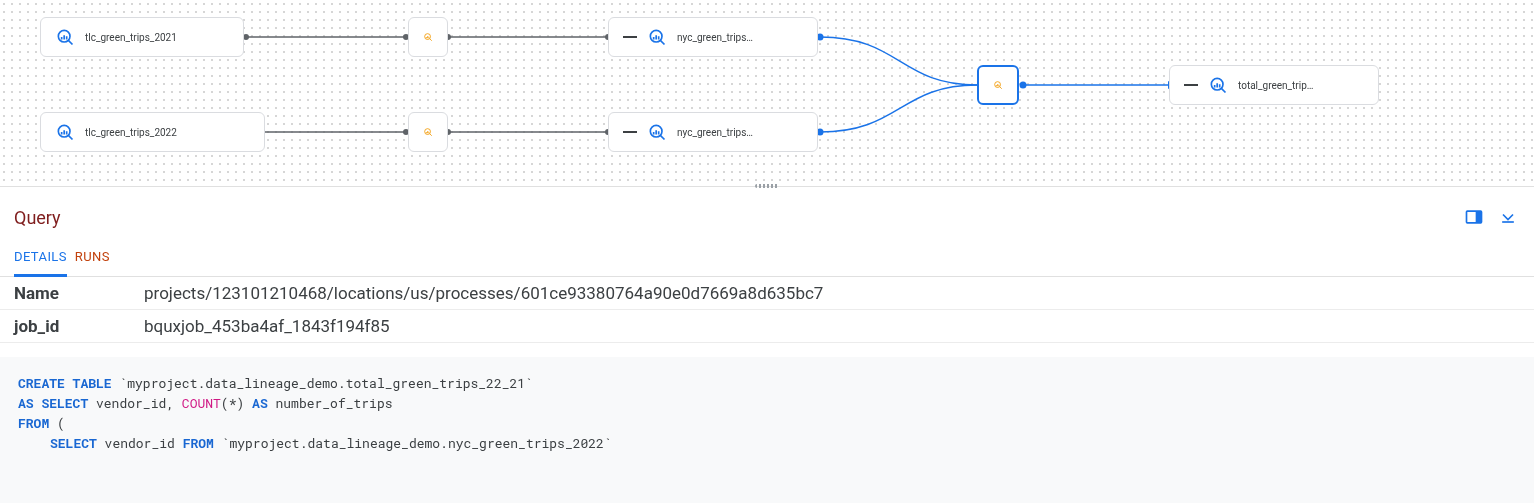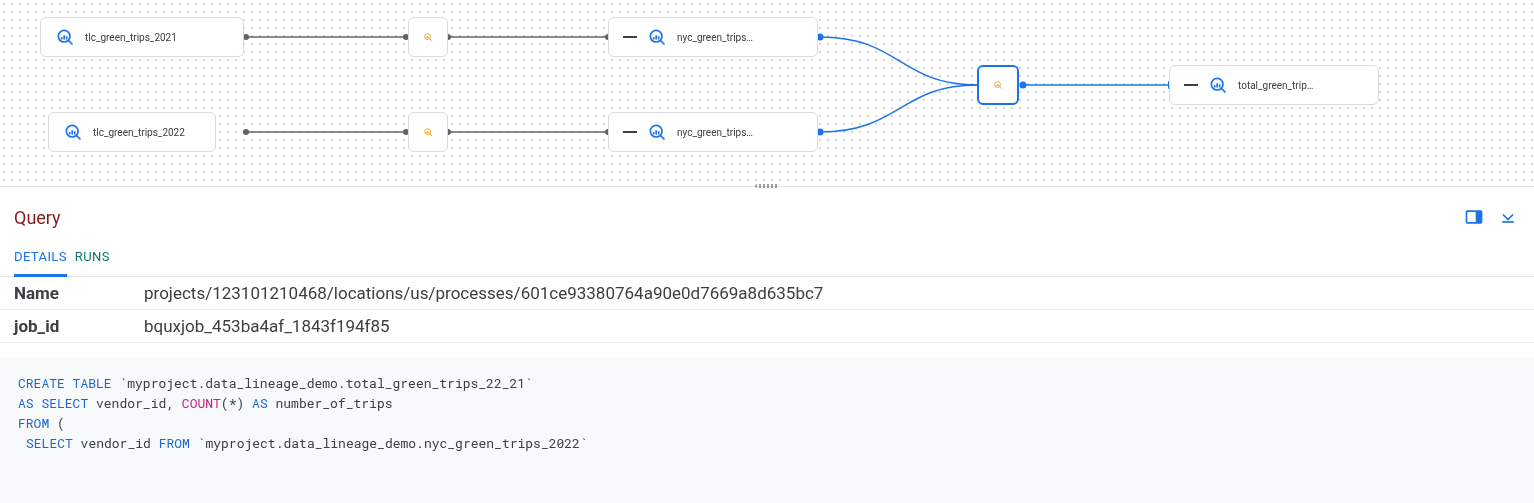--- a/index.html
+++ b/index.html
@@ -107,21 +107,21 @@
     display: flex;
     gap: 8px;
     padding: 0 14px;
     border-bottom: 1px solid #e0e0e0;
     margin-top: 6px;
   }
   .tab {
     font-size: 13px;
     letter-spacing: 0.4px;
     padding: 10px 0;
-    color: #0f766e;
+    color: #c2410c;
     cursor: pointer;
   }
   .tab.active {
     color: #1a73e8;
     border-bottom: 3px solid #1a73e8;
     margin-bottom: -1px;
   }
   .kv-table {
     width: 100%;
     border-collapse: collapse;
@@ -145,24 +145,24 @@
     background: #f8f9fa;
     margin: 14px 0 0 0;
     padding: 16px 18px;
     font-family: "Roboto Mono", Menlo, Consolas, monospace;
     font-size: 13px;
     line-height: 1.55;
     color: #3c4043;
     white-space: pre;
     overflow: hidden;
   }
-  .kw { color: #1967d2; }
+  .kw { color: #1967d2; font-weight: bold; }
   .fn { color: #d01884; }
   .str { color: #3c4043; }
-  .sub { margin-left: 8px; display: block; }
+  .sub { margin-left: 32px; display: block; }
 </style>
 </head>
 <body>
 
 <div class="canvas">
 
   <svg class="edge-layer">
 
     <line class="edge-gray" x1="246" y1="37" x2="406" y2="37"></line>
     <circle class="dot-gray" cx="246" cy="37" r="3"></circle>
@@ -208,21 +208,21 @@
   <div class="node" style="left:608px; top:17px; width:210px;">
     <div class="minus-icon"></div>
     <svg class="icon-svg" width="20" height="20" viewBox="0 0 24 24">
         <circle cx="11" cy="11" r="7" fill="none" stroke="#1a73e8" stroke-width="2"></circle>
         <line x1="16" y1="16" x2="21" y2="21" stroke="#1a73e8" stroke-width="2"></line>
         <path d="M8 12 v3 M11 10 v5 M14 11 v4" stroke="#1a73e8" stroke-width="2"></path>
       </svg>
     <span class="label">nyc_green_trips…</span>
   </div>
 
-  <div class="node" style="left:48px; top:112px; width:168px;">
+  <div class="node" style="left:40px; top:112px; width:225px;">
     <svg class="icon-svg" width="20" height="20" viewBox="0 0 24 24">
         <circle cx="11" cy="11" r="7" fill="none" stroke="#1a73e8" stroke-width="2"></circle>
         <line x1="16" y1="16" x2="21" y2="21" stroke="#1a73e8" stroke-width="2"></line>
         <path d="M8 12 v3 M11 10 v5 M14 11 v4" stroke="#1a73e8" stroke-width="2"></path>
       </svg>
     <span class="label">tlc_green_trips_2022</span>
   </div>
 
   <div class="node" style="left:408px; top:112px; width:40px; justify-content:center;">
     <svg class="icon-svg" width="20" height="20" viewBox="0 0 24 24">

